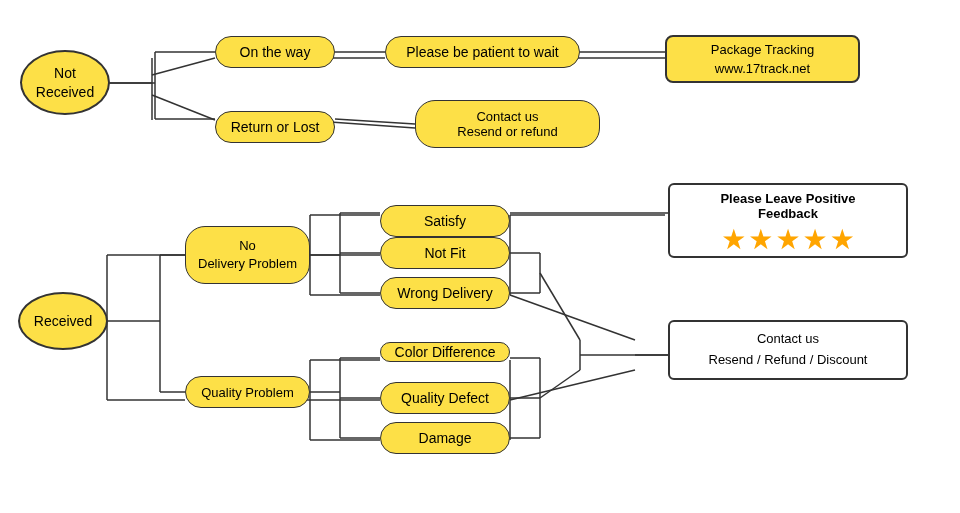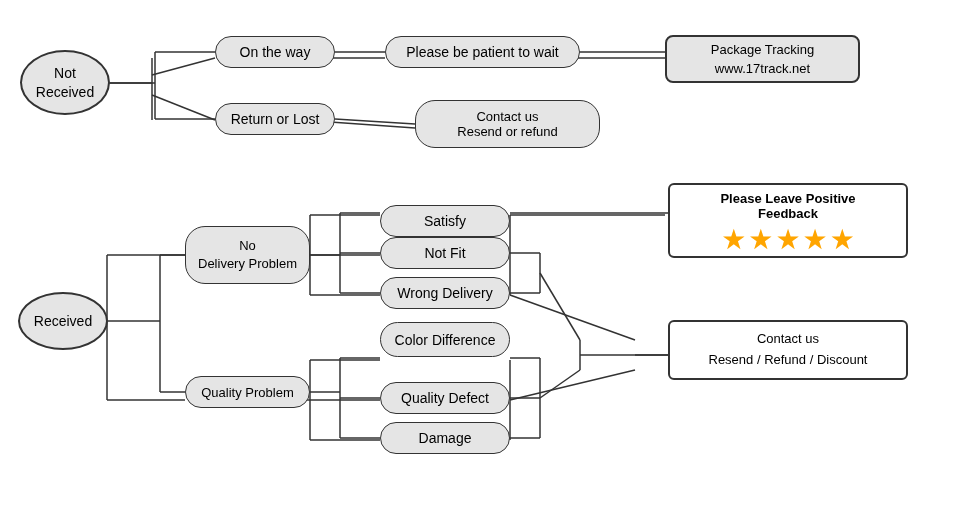--- a/index.html
+++ b/index.html
@@ -19,21 +19,21 @@
       width: 960px;
       height: 513px;
     }
 
     .node {
       position: absolute;
       display: flex;
       align-items: center;
       justify-content: center;
       text-align: center;
-      background: #e5e5e5;
+      background: #fde047;
     }
 
     .node-oval {
       border: 2px solid #333;
       border-radius: 50%;
     }
 
     .node-rect {
       border: 1.5px solid #333;
       border-radius: 20px;
@@ -131,21 +131,21 @@
 
   <div class="node node-oval" style="left:20px; top:50px; width:90px; height:65px; line-height:1.3;">
     <span style="white-space:pre-line; font-size:14px;">Not
 Received</span>
   </div>
 
   <div class="node node-rect" style="left:215px; top:36px; width:120px; height:32px;">
     <span>On the way</span>
   </div>
 
-  <div class="node node-rect" style="left:215px; top:103px; width:120px; height:32px;">
+  <div class="node node-rect" style="left:215px; top:111px; width:120px; height:32px;">
     <span>Return or Lost</span>
   </div>
 
   <div class="node node-rect" style="left:385px; top:36px; width:195px; height:32px;align-items:center;">
     <span>Please be patient to wait</span>
   </div>
 
   <div class="node node-rect" style="left:415px; top:100px; width:185px; height:48px; border-radius:20px;">
     <span style="white-space:pre-line; font-size:13px;">Contact us
 Resend or refund</span>
@@ -174,21 +174,21 @@
   </div>
 
   <div class="node node-rect" style="left:380px; top:237px; width:130px; height:32px;">
     <span>Not Fit</span>
   </div>
 
   <div class="node node-rect" style="left:380px; top:277px; width:130px; height:32px;">
     <span>Wrong Delivery</span>
   </div>
 
-  <div class="node node-rect" style="left:380px; top:322px; width:130px; height:35px;">
+  <div class="node node-rect" style="left:380px; top:342px; width:130px; height:20px;">
     <span>Color Difference</span>
   </div>
 
   <div class="node node-rect" style="left:380px; top:382px; width:130px; height:32px;">
     <span>Quality Defect</span>
   </div>
 
   <div class="node node-rect" style="left:380px; top:422px; width:130px; height:32px;">
     <span>Damage</span>
   </div>

